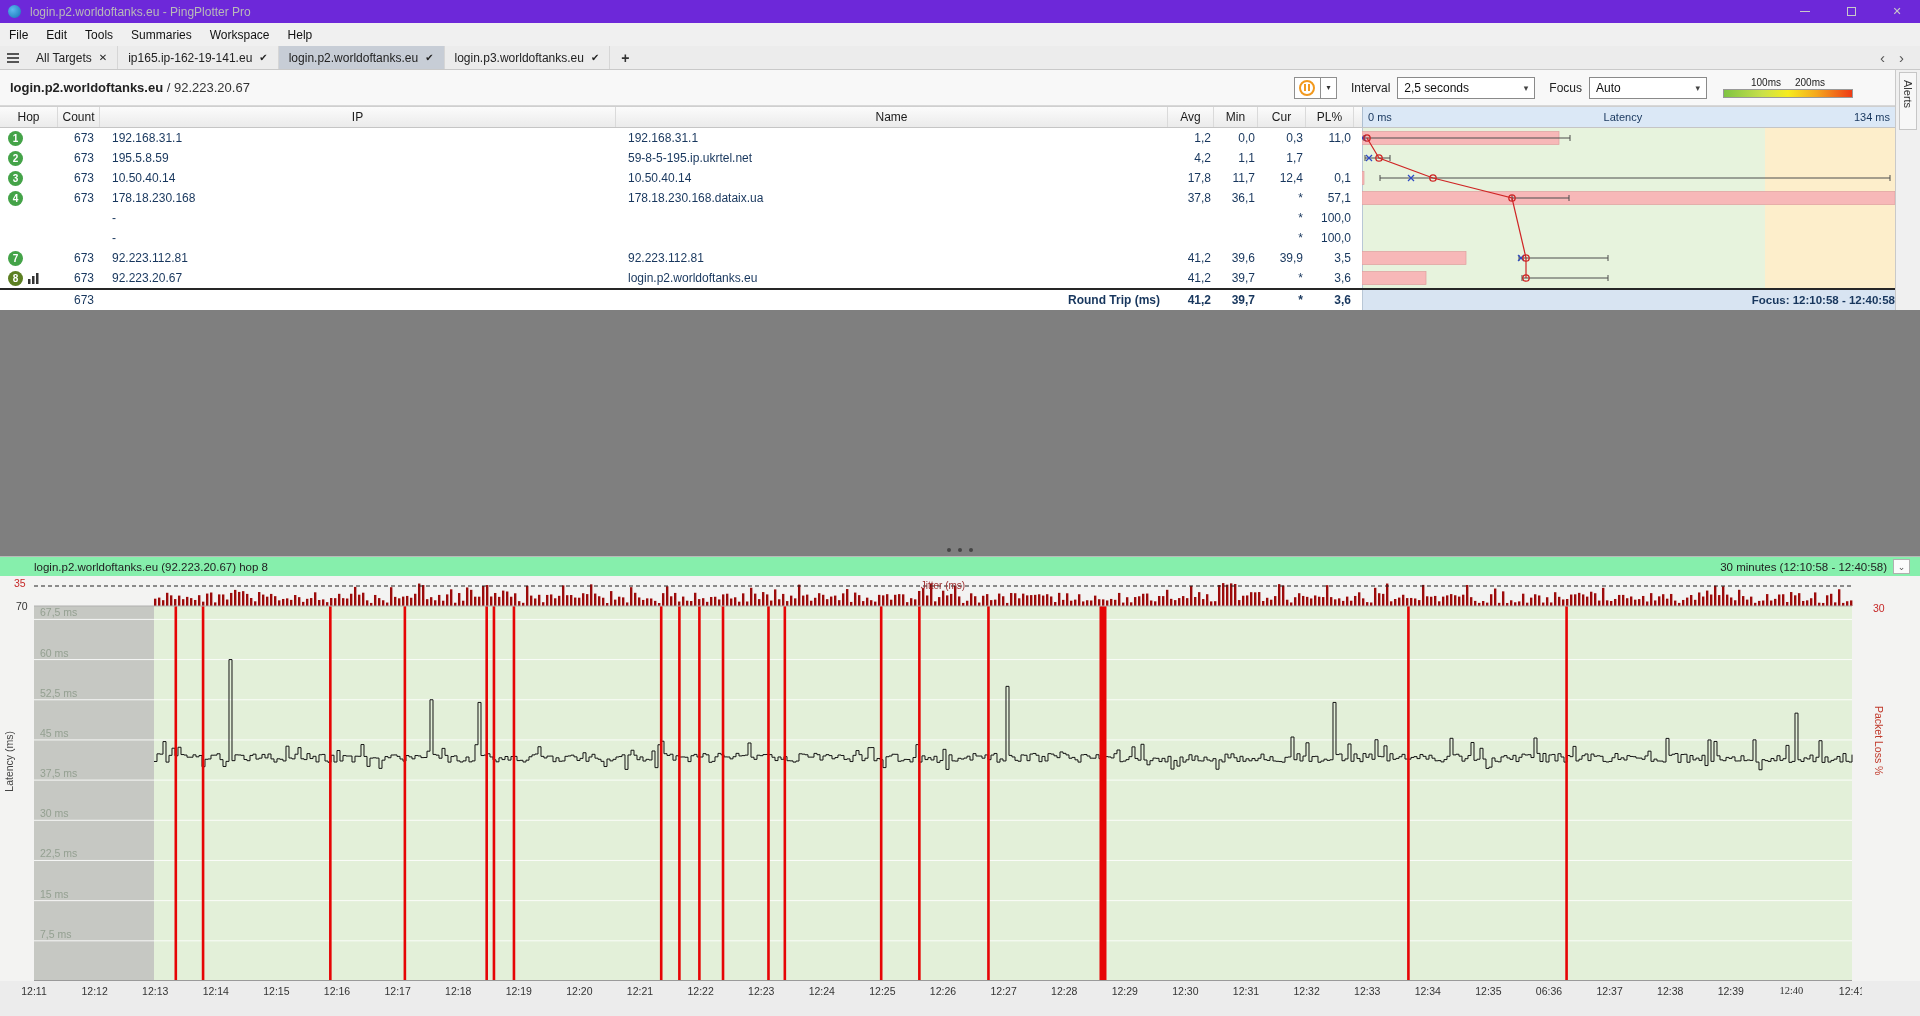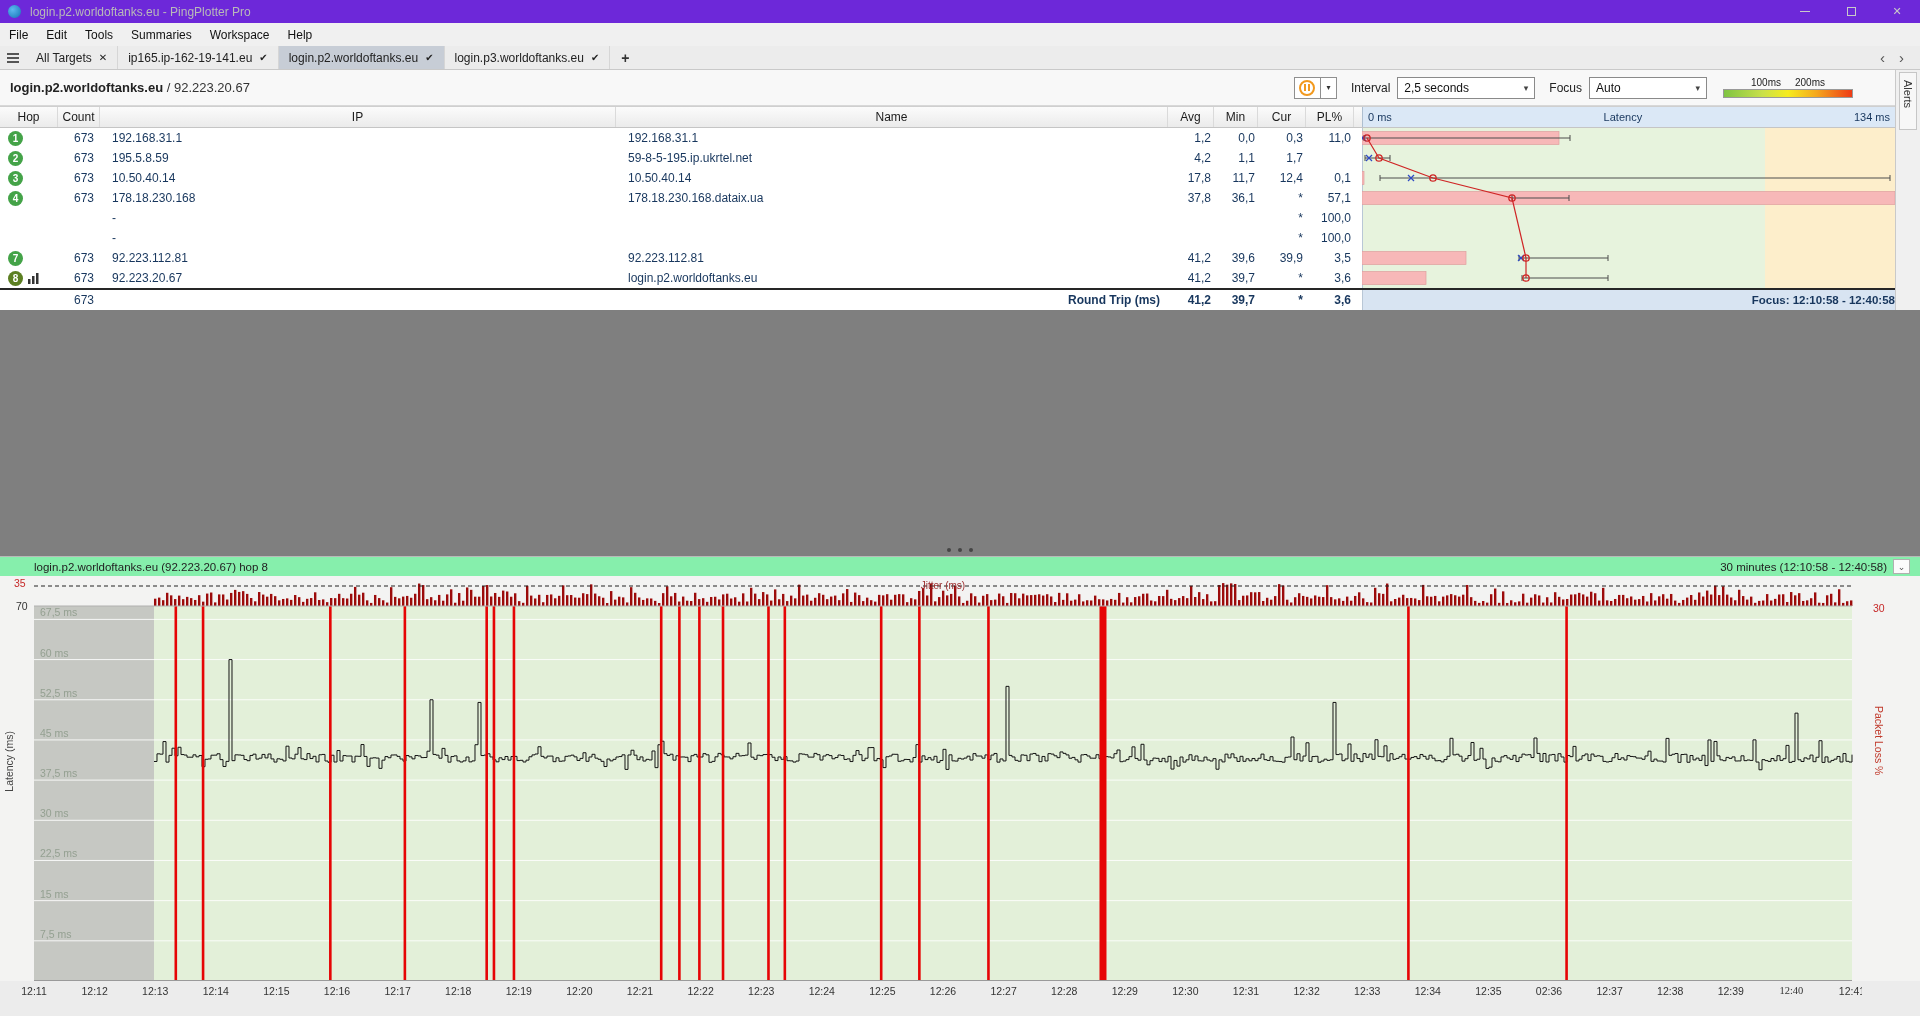--- a/index.html
+++ b/index.html
@@ -924,20 +924,20 @@
       <span class="xlab" style="left: 943px;">12:26</span>
       <span class="xlab" style="left: 1003.6px;">12:27</span>
       <span class="xlab" style="left: 1064.2px;">12:28</span>
       <span class="xlab" style="left: 1124.8px;">12:29</span>
       <span class="xlab" style="left: 1185.4px;">12:30</span>
       <span class="xlab" style="left: 1246px;">12:31</span>
       <span class="xlab" style="left: 1306.6px;">12:32</span>
       <span class="xlab" style="left: 1367.2px;">12:33</span>
       <span class="xlab" style="left: 1427.8px;">12:34</span>
       <span class="xlab" style="left: 1488.4px;">12:35</span>
-      <span class="xlab" style="left: 1549px;">02:36</span>
+      <span class="xlab" style="left: 1549px;">06:36</span>
       <span class="xlab" style="left: 1609.6px;">12:37</span>
       <span class="xlab" style="left: 1670.2px;">12:38</span>
       <span class="xlab" style="left: 1730.8px;">12:39</span>
       <span class="xlab" style="left: 1791.4px; font-family: Liberation Serif, serif;">12:40</span>
       <span class="xlab" style="left: 1852px;">12:41</span>
     </div>
 </div>
 
 </body></html>

